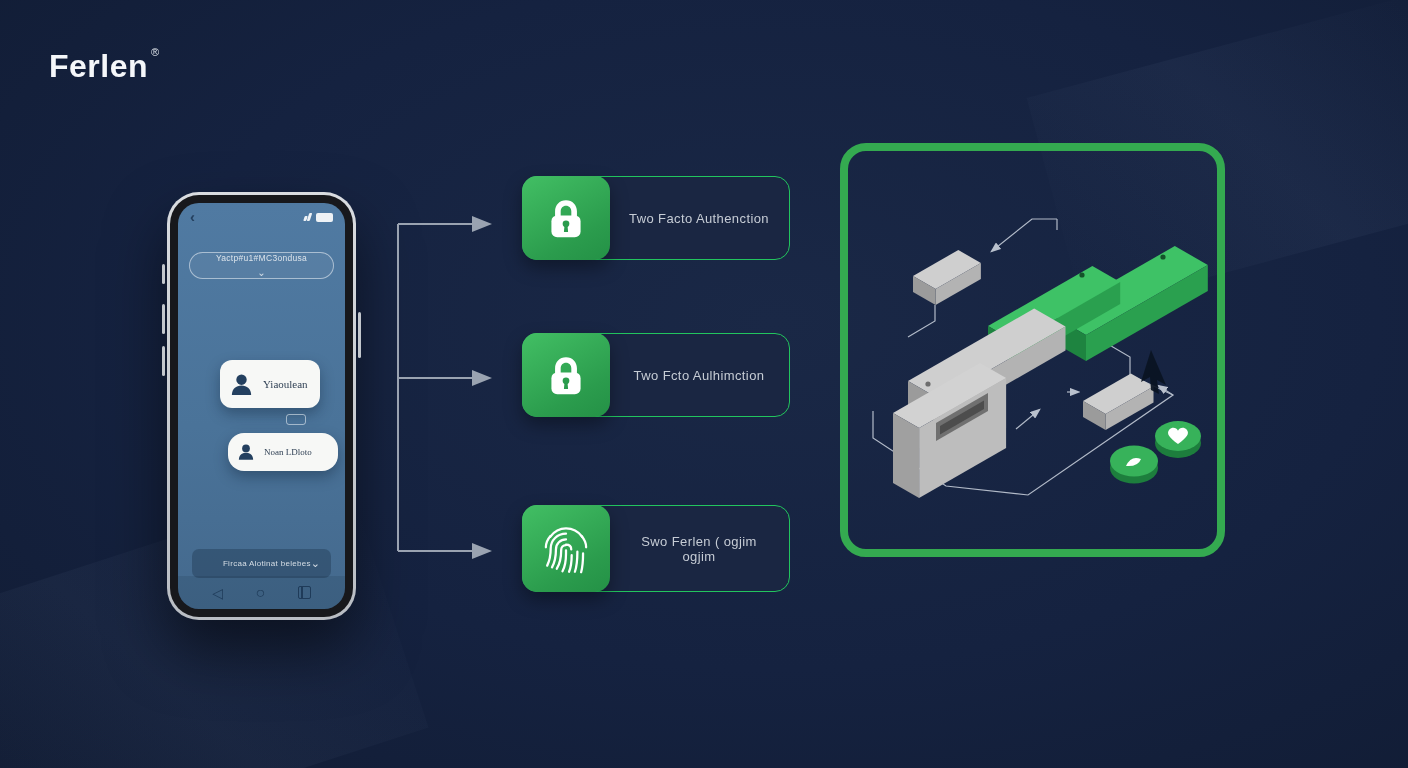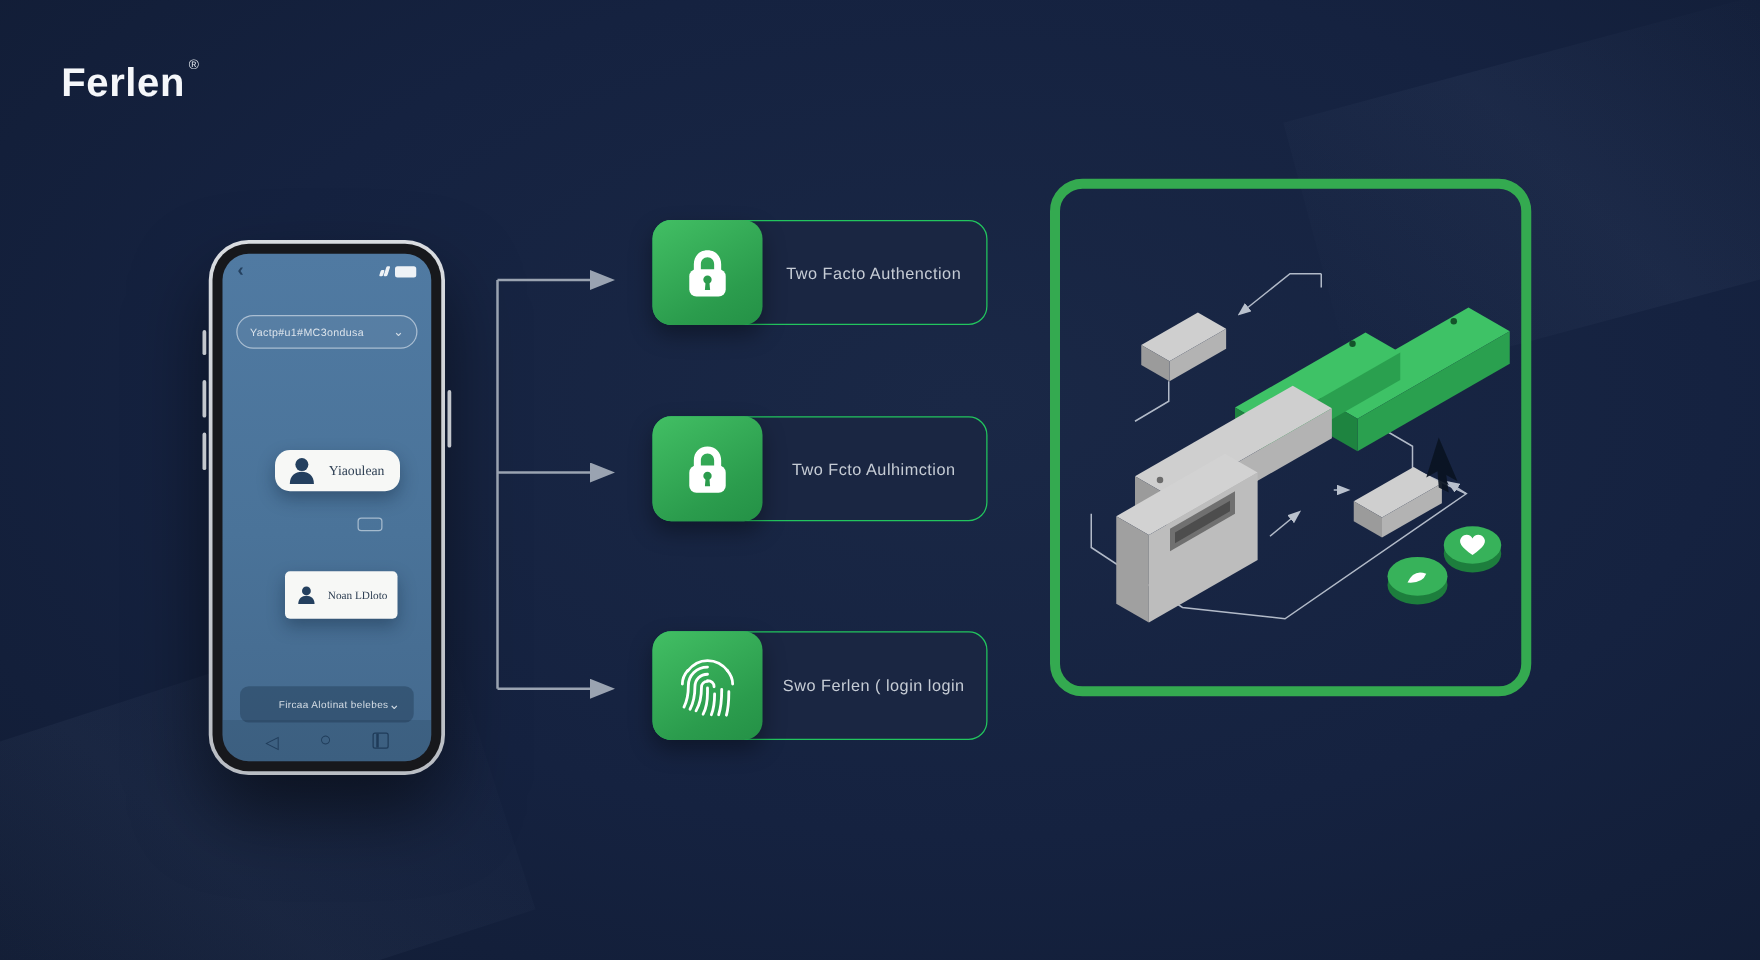--- a/index.html
+++ b/index.html
@@ -23,27 +23,27 @@
   .sb-l{left:-5px;width:3px;}
   .sb-r{right:-5px;width:3px;}
   .statusbar{position:absolute;top:9px;left:0;right:0;padding:0 12px;display:flex;justify-content:space-between;align-items:center;}
   .status-back{color:#24405f;font-size:15px;font-weight:700;line-height:10px;}
   .status-right{display:flex;align-items:center;gap:5px;}
   .sig{display:flex;align-items:flex-end;gap:1.5px;}
   .sig i{display:block;width:3px;background:#eef2f6;border-radius:1px;transform:skewX(-18deg);}
   .batt{width:17px;height:9px;background:#eef2f6;border-radius:2px;}
   .search-pill{position:absolute;top:49px;left:11px;right:11px;height:27px;border-radius:14px;
     border:1.4px solid rgba(238,243,248,.55);background:rgba(255,255,255,.05);
-    display:flex;align-items:center;justify-content:space-between;padding:0 10px;box-sizing:border-box;}
+    display:flex;align-items:center;justify-content:space-between;padding:0 10px;box-sizing:border-box;flex-direction:column;}
   .search-text{color:#e9eef3;font-size:8.5px;letter-spacing:.3px;opacity:.9;white-space:nowrap;overflow:hidden;}
   .search-chevron{color:#e9eef3;font-size:10px;opacity:.85;}
   .user-card{position:absolute;background:#f7f8f6;border-radius:12px;box-shadow:0 6px 14px rgba(10,25,45,.35);
     display:flex;align-items:center;gap:8px;padding:0 8px;box-sizing:border-box;}
-  .uc1{left:42px;top:157px;width:100px;height:33px;}
-  .uc2{left:50px;top:230px;width:90px;height:38px;border-radius:4px;margin-top:24px;}
+  .uc1{left:42px;top:157px;width:100px;height:48px;}
+  .uc2{left:50px;top:230px;width:110px;height:38px;border-radius:16px;}
   .user-label{font-family:"Liberation Serif", serif;color:#2e3f53;font-size:11px;white-space:nowrap;}
   .uc2 .user-label{font-size:9px;}
   .tiny-badge{position:absolute;left:108px;top:211px;width:18px;height:9px;border:1px solid rgba(240,245,250,.55);border-radius:3px;}
   .phone-dropdown{position:absolute;left:14px;right:14px;top:346px;height:29px;border-radius:7px;
     background:rgba(22,46,70,.35);display:flex;align-items:center;justify-content:flex-end;
     padding:0 11px;box-sizing:border-box;}
   .dropdown-text{color:#d6dee6;font-size:8px;letter-spacing:.3px;white-space:nowrap;overflow:hidden;}
   .dropdown-chevron{color:#d6dee6;font-size:11px;}
   .navbar{position:absolute;left:0;right:0;bottom:0;height:33px;background:rgba(10,25,42,.12);
     display:flex;align-items:center;justify-content:space-around;padding:0 18px;}
@@ -181,21 +181,21 @@
       <path d="M32 14.5c-10 0-17.5 7.5-17.5 17 0 8-1.5 14.5-4 19.5"></path>
       <path d="M32 21c-6.5 0-11.5 5-11.5 11.5 0 8.5-1.5 15-4.5 20.5"></path>
       <path d="M32 27.5c-3.5 0-5.5 2.5-5.5 5.5 0 9-2 16.5-5 21.5"></path>
       <path d="M32 33.5v4c0 8.5-1.5 15.5-4 20"></path>
       <path d="M38 32.5c0-3.5-2.5-5.5-6-5.5"></path>
       <path d="M38.5 39c0 7.5-1 14-3 19"></path>
       <path d="M45 35c0 10-0.8 17-2.8 23"></path>
       <path d="M51.5 37c0 8.5-0.6 15.5-2.2 21.5"></path>
     </svg>
   </div>
-  <div class="feature-label">Swo Ferlen ( login login</div>
+  <div class="feature-label">Swo Ferlen ( ogjim ogjim</div>
 </div>
 
 <div class="panel">
   <svg width="369" height="398" viewBox="0 0 369 398">
     <defs>
       <marker id="warr" markerWidth="9" markerHeight="7" refX="7" refY="3.5" orient="auto">
         <polygon points="0,0 9,3.5 0,7" fill="#e2e8f0"></polygon>
       </marker>
     </defs>
 

